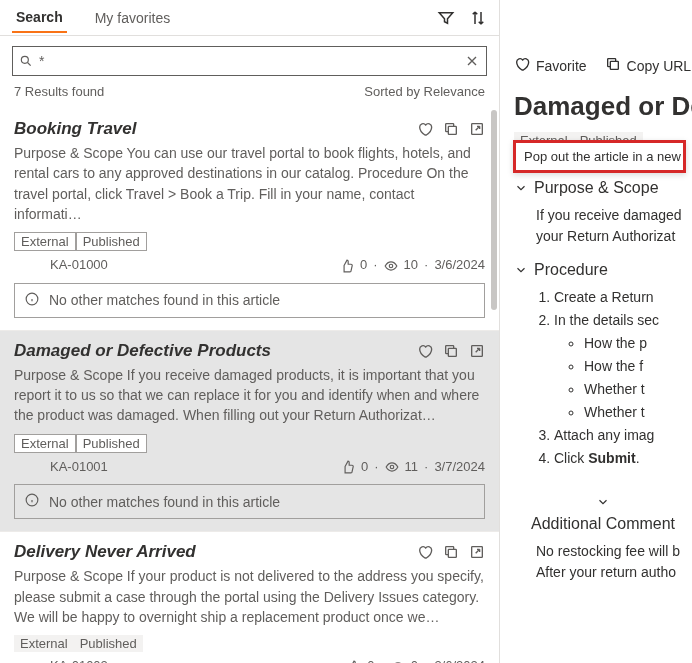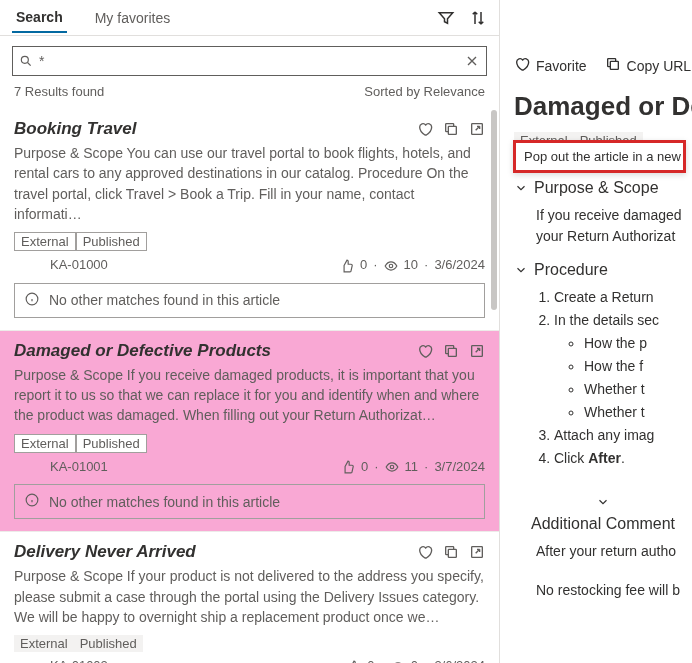--- a/index.html
+++ b/index.html
@@ -38,21 +38,21 @@
   }
   .tab {
     padding: 6px 4px 6px 4px;
     margin-right: 24px;
     cursor: pointer;
     color: #605e5c;
   }
   .tab.active {
     font-weight: 600;
     color: #323130;
-    border-bottom: 2px solid #0369a1;
+    border-bottom: 2px solid #f97316;
     margin-bottom: -1px;
   }
   .tabs-spacer { flex: 1; }
   .tabs svg { display: block; }
   .tab-icon { margin-left: 14px; cursor: pointer; }
   
   .search-wrap { padding: 10px 12px 4px 12px; }
   .search-box {
     border: 1px solid #605e5c;
     height: 30px;
@@ -76,21 +76,21 @@
   }
   
   .cards {
     overflow-y: auto;
     flex: 1;
   }
   .card {
     padding: 10px 14px 12px 14px;
     border-bottom: 1px solid #edebe9;
   }
-  .card.selected { background: #f9a8d4; }
+  .card.selected { background: #e5e5e5; }
   .card-head {
     display: flex;
     align-items: center;
     margin-bottom: 4px;
     font-style: italic;
   }
   .card-title {
     font-size: 17px;
     font-weight: 600;
     flex: 1;
@@ -448,30 +448,30 @@
         <span>In the details sec</span>
         <ul class="sub">
           <li>How the p</li>
           <li>How the f</li>
           <li>Whether t</li>
           <li>Whether t</li>
         </ul>
       </li>
       <li>Attach any imag</li>
       <li>
-        <span>Click </span><b>After</b><span>.</span>
+        <span>Click </span><b>Submit</b><span>.</span>
       </li>
     </ol>
 
     <div class="section-h" style="margin-top:26px;flex-direction:column;">
       <svg class="chev" viewBox="0 0 24 24" fill="none" stroke="#323130" stroke-width="2">
           <path d="M6 9l6 6 6-6"></path>
         </svg>
       <span>Additional Comment</span>
     </div>
     <div class="section-body">
+      <div>No restocking fee will b</div>
       <div style="margin-bottom:18px;">After your return autho</div>
-      <div>No restocking fee will b</div>
     </div>
   </div>
 </div>
 
 <div class="tooltip">Pop out the article in a new window</div>
 
 </body></html>

